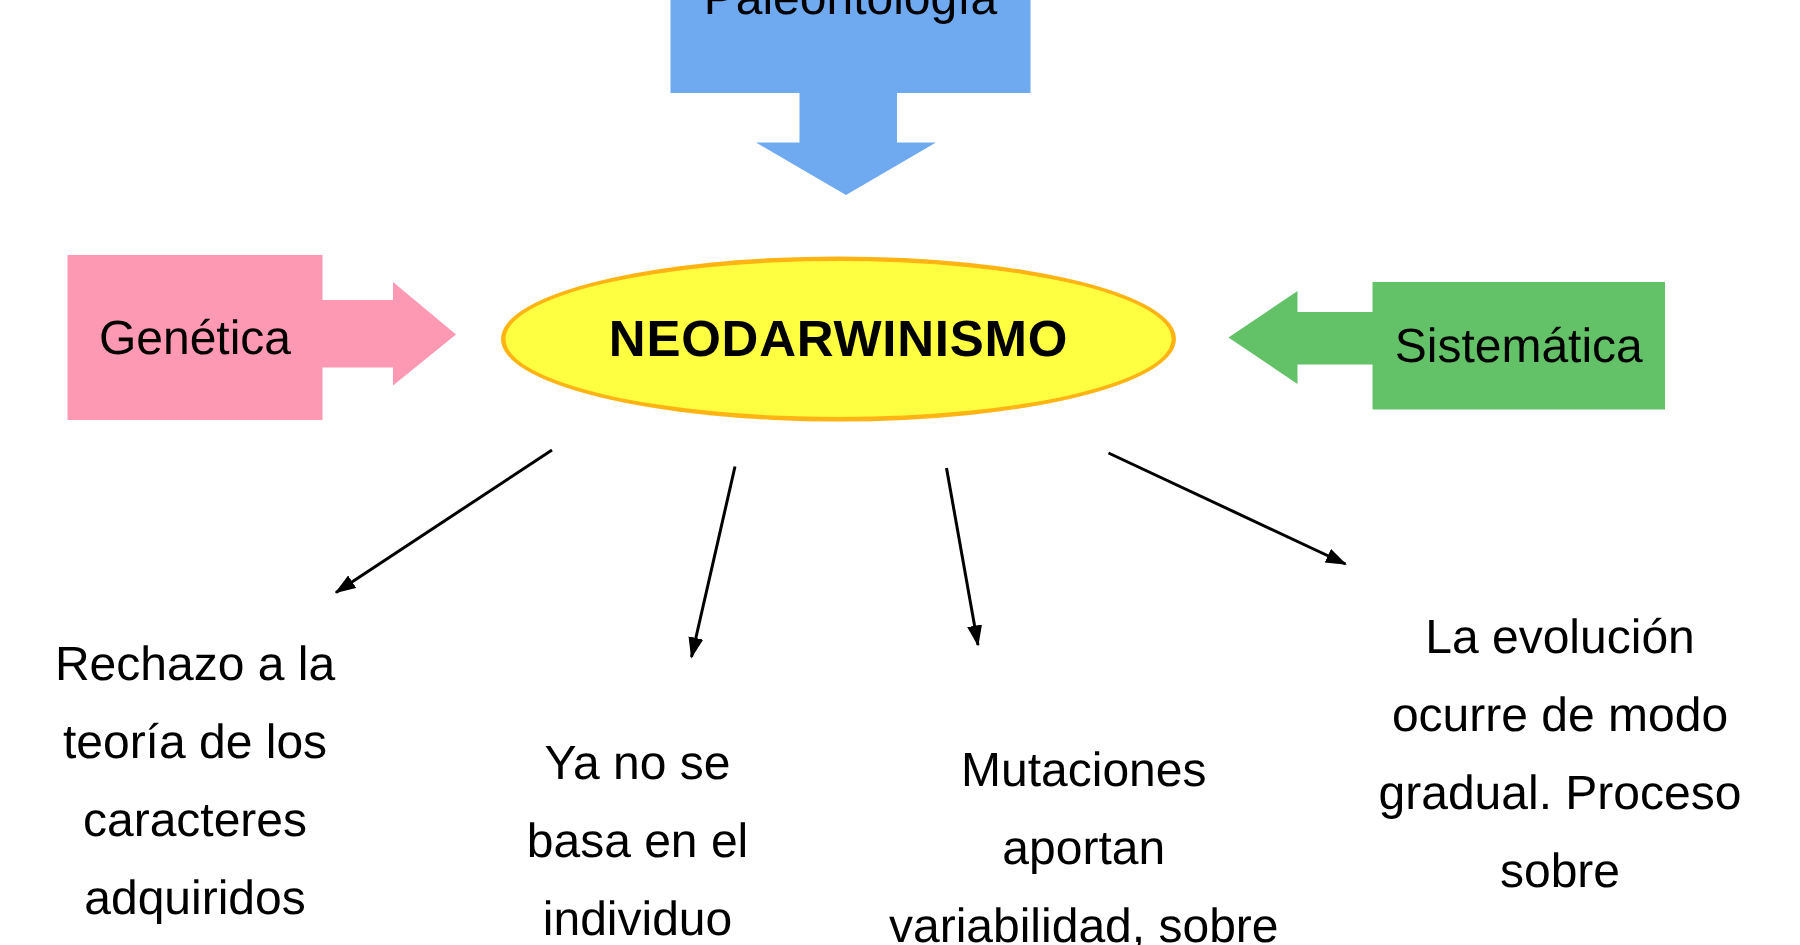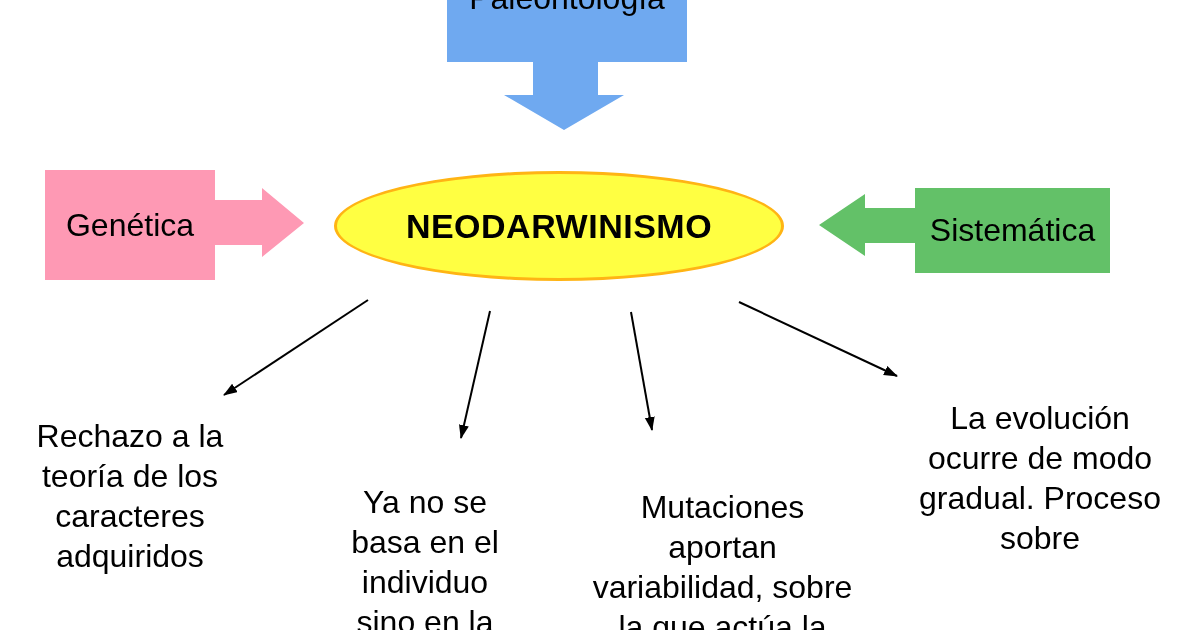--- a/index.html
+++ b/index.html
@@ -15,21 +15,21 @@
   .box-blue{left:447px;top:-66px;width:240px;height:128px;}
   .box-pink{left:45px;top:170px;width:170px;height:110px;}
   .box-green{left:915px;top:172px;width:195px;height:85px;margin-top:16px;}
   .ellipse{
     position:absolute;left:334px;top:171px;width:450px;height:110px;
     border-radius:50%;border:3px solid #0f172a;box-sizing:border-box;
     display:flex;align-items:center;justify-content:center;
     font-size:34px;font-weight:bold;letter-spacing:0.5px;
   }
   .tblock{
-    position:absolute;font-size:32px;line-height:40px;text-align:center;
+    position:absolute;font-size:32px;line-height:52px;text-align:center;
     white-space:pre-line;
   }
   .tb1{left:10px;top:416px;width:240px;}
   .tb2{left:325px;top:482px;width:200px;}
   .tb3{left:570px;top:487px;width:305px;}
   .tb4{left:900px;top:398px;width:280px;}
 </style>
 </head>
 <body>
 

